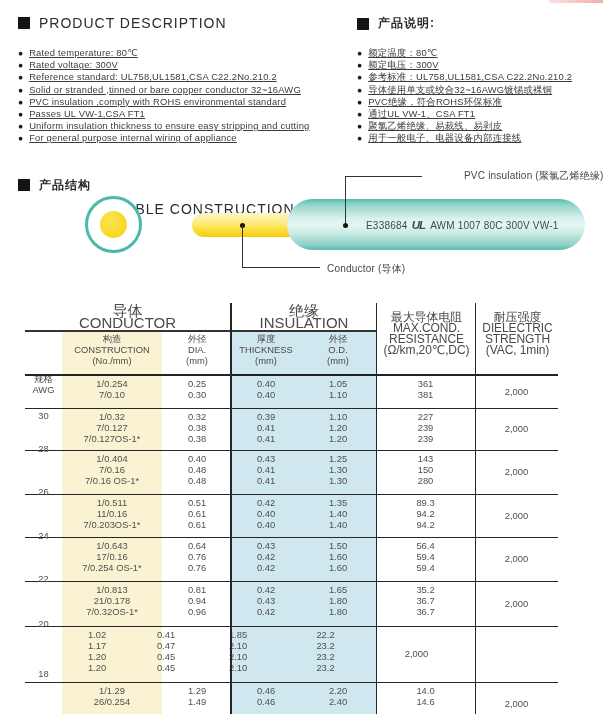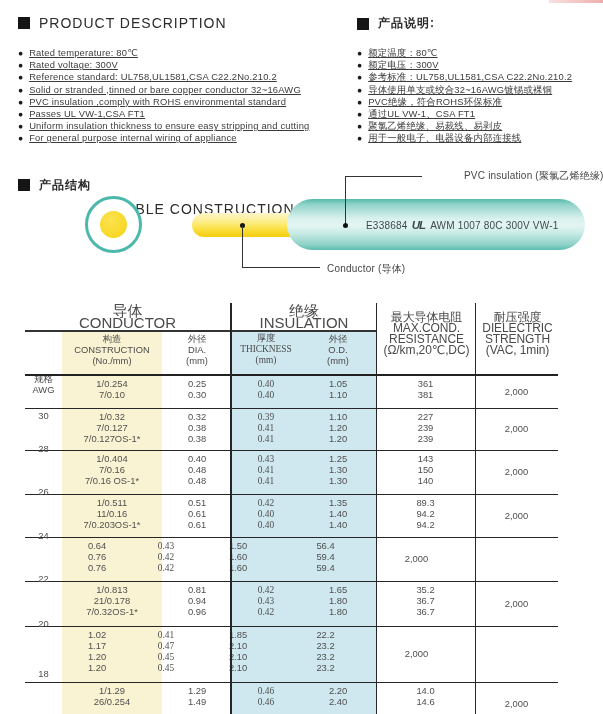--- a/index.html
+++ b/index.html
@@ -53,21 +53,21 @@
     color:#4a4a4a;white-space:pre-line;letter-spacing:-0.1px;}
   .subrow{position:absolute;top:27px;left:0;width:533px;height:44px;display:flex;}
   .shc{text-align:center;font-size:9.4px;line-height:11px;color:#4a4a4a;
     white-space:pre-line;padding-top:3px;box-sizing:border-box;}
   .tbody{position:absolute;top:73px;left:0;width:533px;}
   .trow{display:flex;border-bottom:1.8px solid #262626;box-sizing:border-box;}
   .c{text-align:center;font-size:9.4px;line-height:10.9px;color:#4f4f4f;
     padding-top:3px;white-space:pre-line;box-sizing:border-box;}
   .c.mid{display:flex;align-items:center;justify-content:center;padding-top:0;}
   .w-awg{width:37px;margin-top:40px;}.w-cons{width:100px;}.w-dia{width:70px;}
-  .w-thk{width:68px;font-family:Liberation Serif, serif;}.w-od{width:76px;}.w-res{width:99px;}.w-die{width:83px;}
+  .w-thk{width:68px;}.w-od{width:76px;}.w-res{width:99px;}.w-die{width:83px;}
 </style>
 </head>
 <body>
 
 <div class="abs red-edge"></div>
 
 <div class="abs sec-head" style="left:18px;top:15px;">
   <span class="sq"></span>
   <span class="sec-title">PRODUCT DESCRIPTION</span>
 </div>
@@ -254,21 +254,21 @@
 0.48
 0.48</div>
       <div class="c w-thk">0.43
 0.41
 0.41</div>
       <div class="c w-od">1.25
 1.30
 1.30</div>
       <div class="c w-res">143
 150
-140</div>
+280</div>
       <div class="c mid w-die">2,000</div>
     </div>
     <div class="trow" style="height:43px;">
       <div class="c mid w-awg">24</div>
       <div class="c w-cons">1/0.511
 11/0.16
 7/0.203OS-1*</div>
       <div class="c w-dia">0.51
 0.61
 0.61</div>
@@ -278,20 +278,23 @@
       <div class="c w-od">1.35
 1.40
 1.40</div>
       <div class="c w-res">89.3
 94.2
 94.2</div>
       <div class="c mid w-die">2,000</div>
     </div>
     <div class="trow" style="height:44px;">
       <div class="c mid w-awg">22</div>
+      <div class="c w-cons">1/0.643
+17/0.16
+7/0.254 OS-1*</div>
       <div class="c w-dia">0.64
 0.76
 0.76</div>
       <div class="c w-thk">0.43
 0.42
 0.42</div>
       <div class="c w-od">1.50
 1.60
 1.60</div>
       <div class="c w-res">56.4

